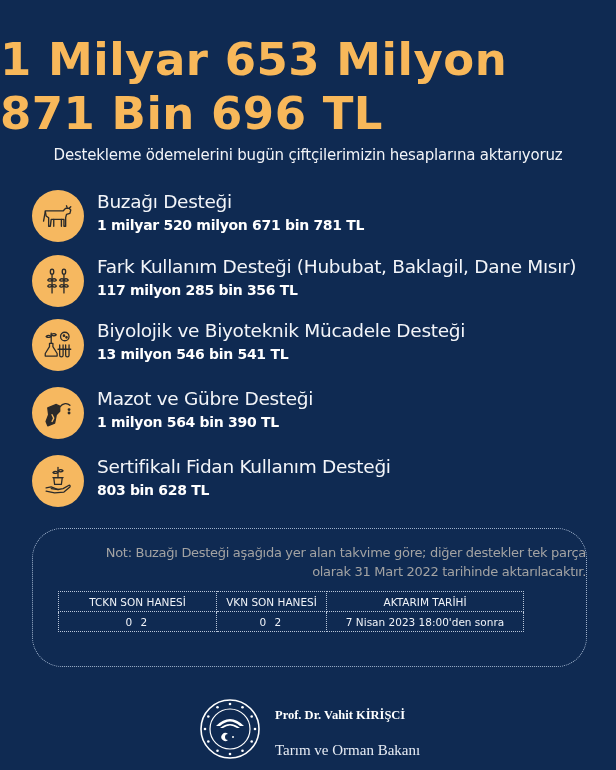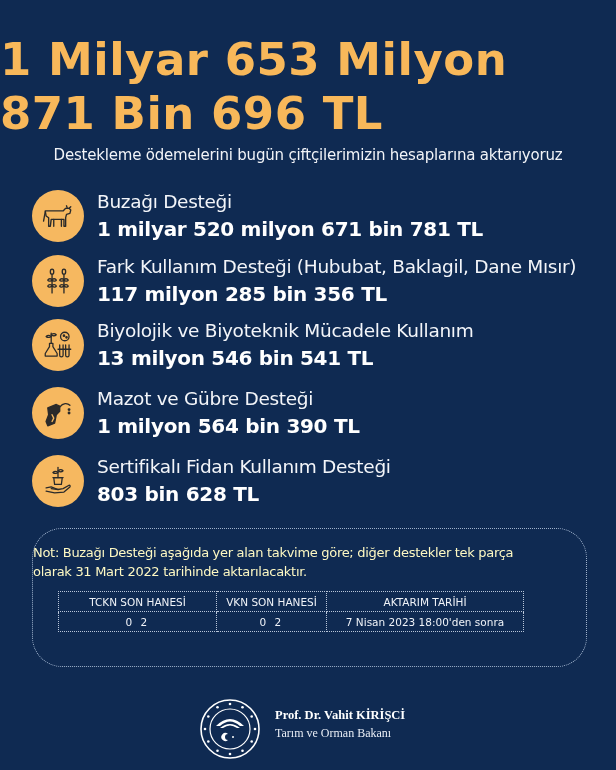--- a/index.html
+++ b/index.html
@@ -50,41 +50,41 @@
       position: absolute;
       left: 67px; top: 4px;
       font-size: 18.5px;
       color: #f3f5f9;
       white-space: nowrap;
       letter-spacing: -0.3px;
     }
     .item .value {
       position: absolute;
       left: 67px; top: 30px;
-      font-size: 20px;
+      font-size: 14px;
       font-weight: bold;
       color: #ffffff;
       white-space: nowrap;
       letter-spacing: -0.3px;
       text-align: right;
     }
     .note-box {
       position: absolute;
       left: 32px; top: 528px;
       width: 555px; height: 139px;
       border: 1.5px dotted #9fb2cc;
       border-radius: 30px;
     }
     .note-text {
       position: absolute;
       left: 0; top: 14px; width: 100%;
-      text-align: left;
+      text-align: right;
       font-size: 13px;
       line-height: 19px;
-      color: #fef9c3;
+      color: #a3a3a3;
       letter-spacing: -0.3px;
     }
     table.schedule {
       position: absolute;
       left: 25px; top: 62px;
       width: 466px;
       border-collapse: collapse;
     }
     table.schedule td, table.schedule th {
       border: 1px dotted #b9c6d9;
@@ -105,23 +105,23 @@
       position: absolute;
       left: 275px; top: 708px; font-family: Liberation Serif, serif;
     }
     .sig .name {
       font-size: 12.5px;
       font-weight: bold;
       color: #ffffff;
       white-space: nowrap;
     }
     .sig .title {
-      font-size: 12px;
+      font-size: 15px;
       color: #e8edf5;
-      margin-top: 3px;
+      margin-top: 19px;
       white-space: nowrap;
     }
   </style>
 </head>
 <body>
 
 <div>
   <div class="headline l1">1 Milyar 653 Milyon</div>
   <div class="headline l2">871 Bin 696 TL</div>
 </div>
@@ -165,21 +165,21 @@
       <circle cx="30" cy="11" r="0.8" fill="#2a2a2a"></circle>
       <path d="M12 6 L12 18"></path>
       <path d="M12 10 C8 7 6 10 6 10 C8 12 11 11 12 10 Z"></path>
       <path d="M12 8 C16 5 18 8 18 8 C16 10 13 9 12 8 Z"></path>
       <path d="M10 18 L14 18 L14 22 L19 30 L19 33 L5 33 L5 30 L10 22 Z"></path>
       <path d="M22 20 L22 32 Q22 34 24 34 Q26 34 26 32 L26 20"></path>
       <path d="M29 20 L29 32 Q29 34 31 34 Q33 34 33 32 L33 20"></path>
       <path d="M20 25 L35 25"></path>
     </svg>
   </div>
-  <div class="label">Biyolojik ve Biyoteknik Mücadele Kullanım</div>
+  <div class="label">Biyolojik ve Biyoteknik Mücadele Desteği</div>
   <div class="value">13 milyon 546 bin 541 TL</div>
 </div>
 
 <div class="item" style="top:384px;">
   <div class="icon">
     <svg viewBox="0 0 40 40" fill="none" stroke="#2a2a2a" stroke-width="1.6" stroke-linecap="round" stroke-linejoin="round">
       <path d="M8 14 L18 10 L22 12 L22 18 L18 22 L16 32 L8 35 L6 30 L9 22 Z" fill="#2a2a2a"></path>
       <path d="M22 13 C26 8 31 8 34 11"></path>
       <circle cx="33" cy="16" r="0.9" fill="#2a2a2a"></circle>
       <circle cx="33" cy="20" r="0.9" fill="#2a2a2a"></circle>

